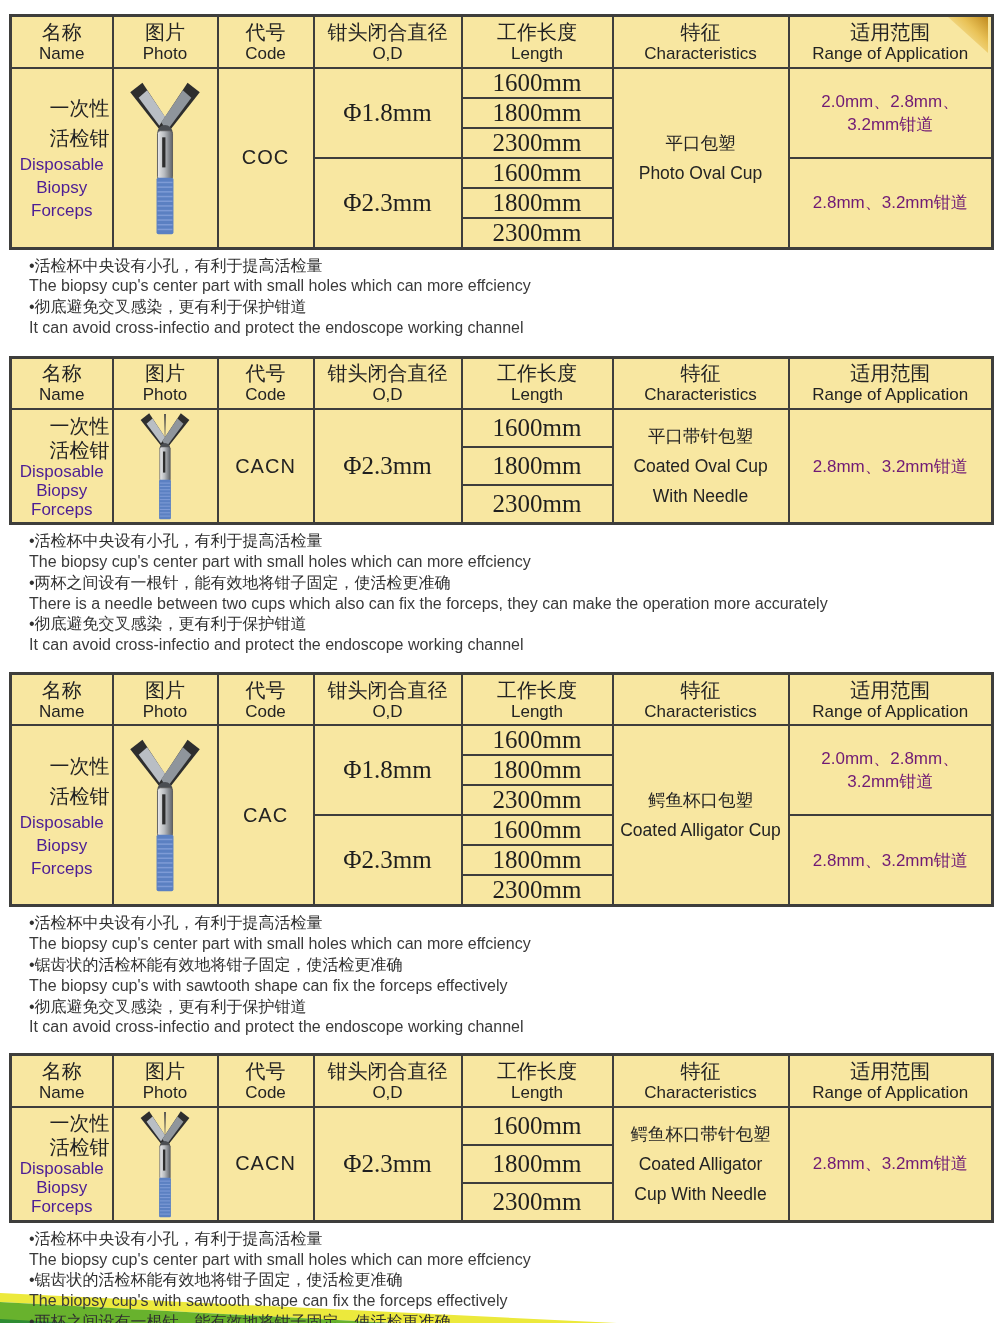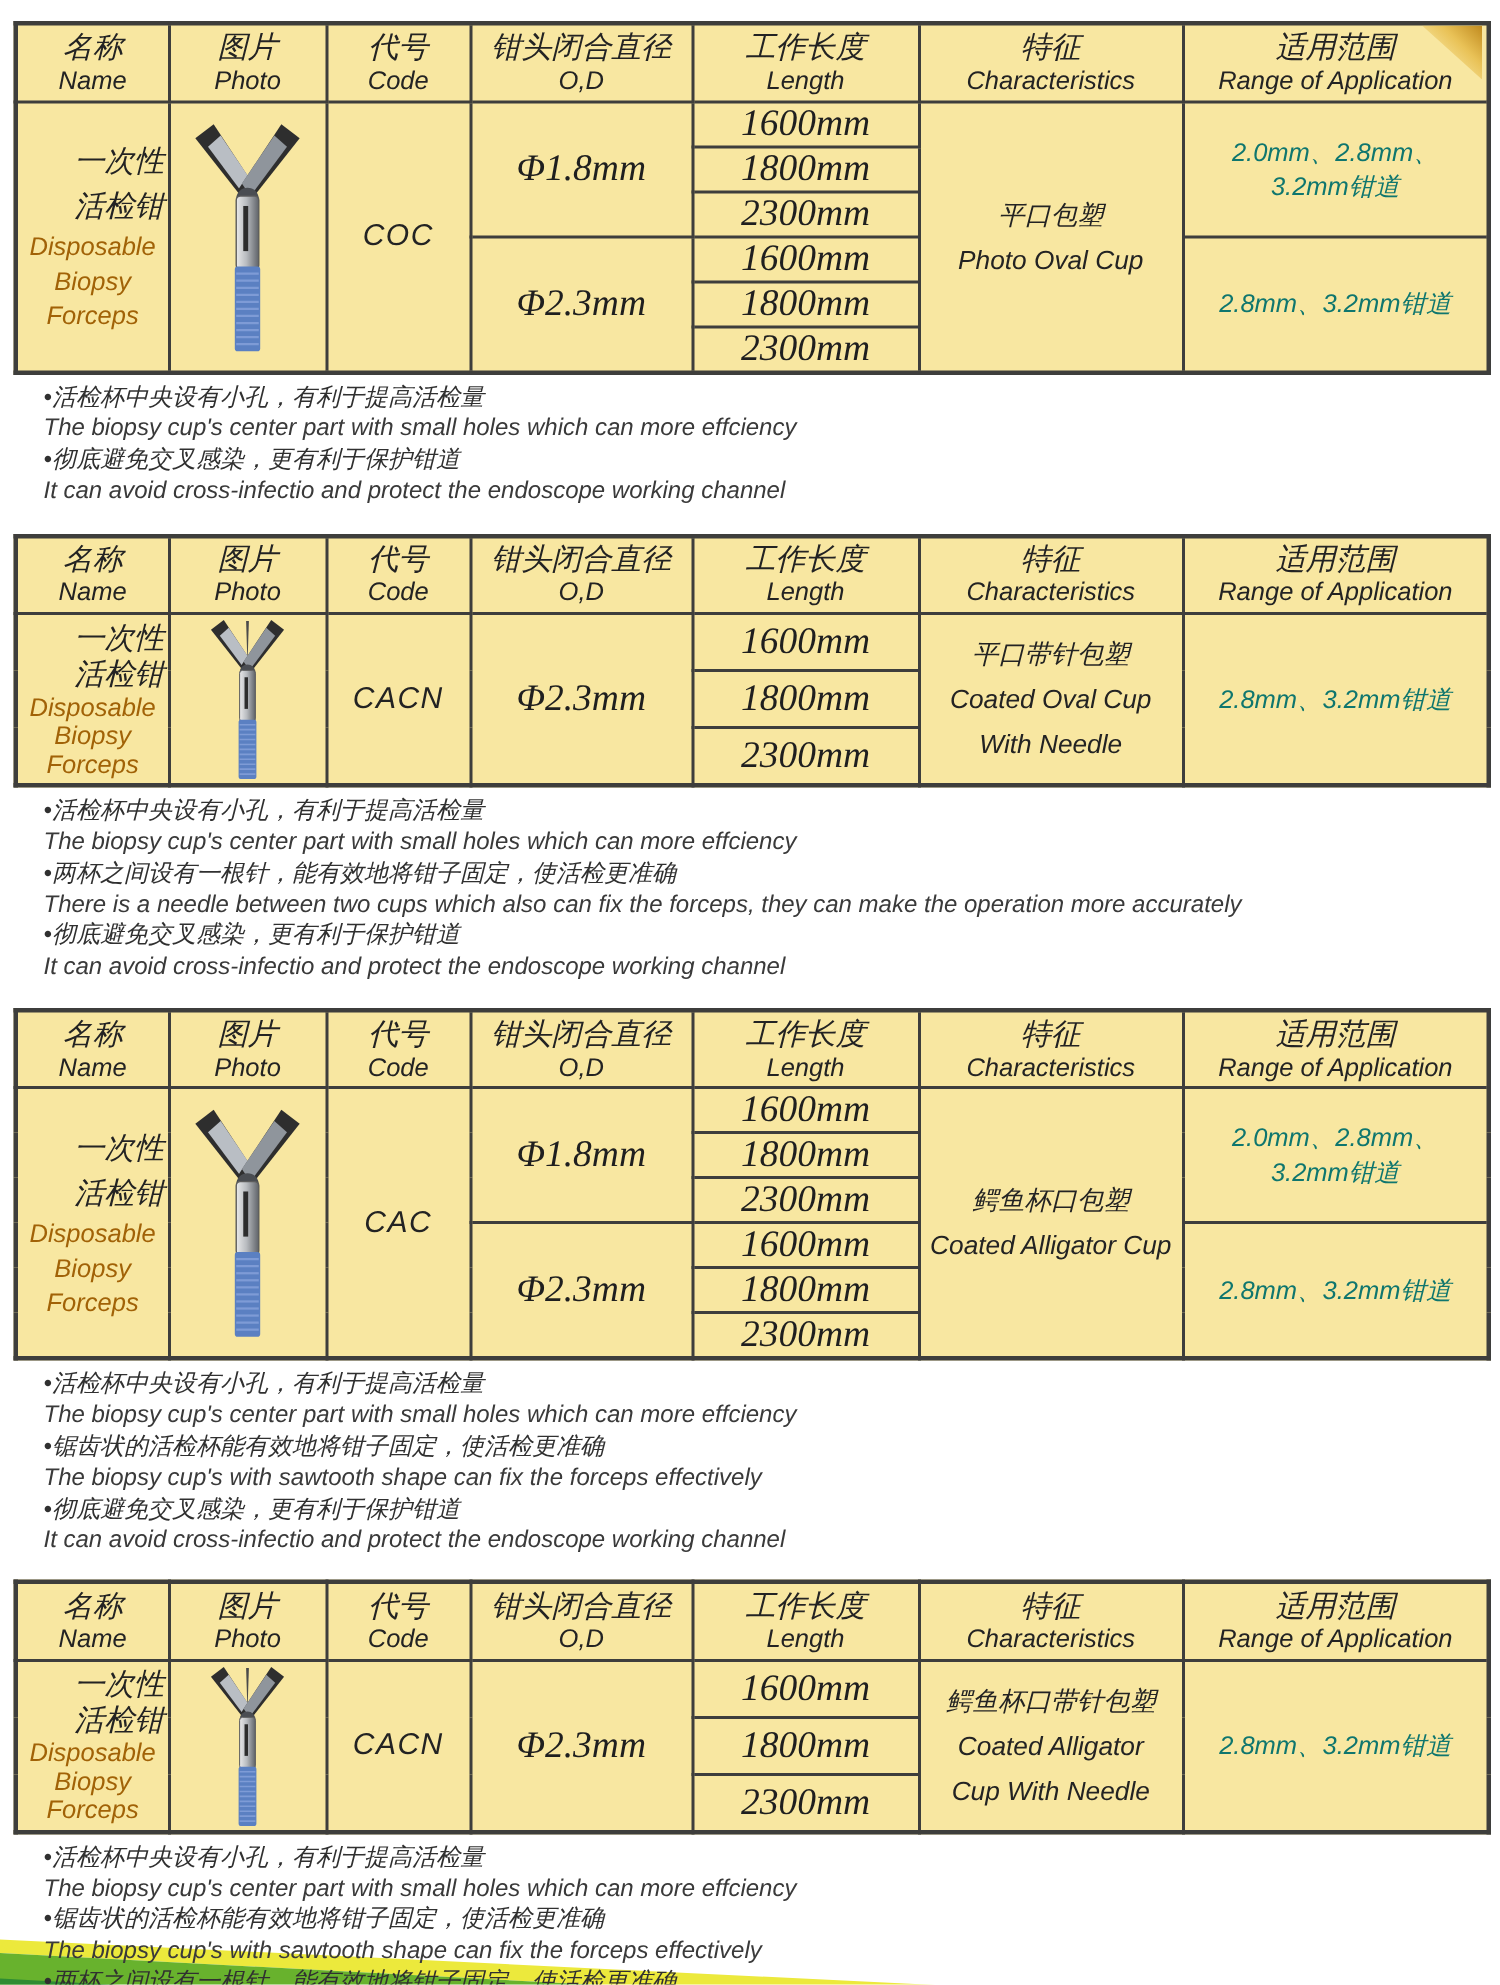--- a/index.html
+++ b/index.html
@@ -16,39 +16,39 @@
     background:#f8e7a1;border:3px solid #3e3e3c;
   }
   table.spec td{
     border:2px solid #3e3e3c;text-align:center;vertical-align:middle;
     padding:0 2px;overflow:hidden;
   }
   .pre{white-space:pre-line;}
   .h-cn{font-size:20px;line-height:24px;color:#232323;display:block;}
   .h-en{font-size:17px;line-height:20px;color:#232323;display:block;}
   .prod-cn{font-size:20px;line-height:30px;color:#232323;display:block;text-align:right;}
-  .prod-en{font-size:17px;line-height:23px;color:#a16207;display:block;}
+  .prod-en{font-size:17px;line-height:23px;color:#4c1d95;display:block;}
   .code-val{font-size:20px;letter-spacing:1px;color:#232323;margin-left:12px;}
   .serif-val{font-family:"Liberation Serif",serif;font-size:25px;color:#1f1f1f;}
   .char-val{font-size:17.5px;line-height:30px;color:#232323;}
-  .range-val{font-size:17px;line-height:23px;color:#0f766e;}
+  .range-val{font-size:17px;line-height:23px;color:#701a75;}
   .notes{padding:6px 0 8px 20px;}
   .note{font-size:16px;line-height:20.8px;color:#3a3a3a;text-align:left;}
   .note.cn{color:#303030;}
   .corner-wedge{
     position:absolute;top:3px;right:3px;width:40px;height:36px;
     background:linear-gradient(225deg,#c08a1e 0%,#e9c257 35%,rgba(248,231,161,0) 72%);
     clip-path:polygon(100% 0,0 0,100% 100%);
     pointer-events:none;
   }
   .photo-box{display:flex;align-items:center;justify-content:center;}
   .photo-lg{width:94px;height:162px;}
   .photo-sm{width:72px;height:112px;}
   .bottom-wave{position:absolute;left:0;bottom:0;width:1000px;height:52px;z-index:0;}
-  .section{position:relative;z-index:1;font-style:italic;}
+  .section{position:relative;z-index:1;}
   svg{display:block;}
 </style>
 </head>
 <body>
 
 <svg width="0" height="0" style="position:absolute">
   <defs>
     <linearGradient id="metalGrad" x1="0" y1="0" x2="1" y2="0">
       <stop offset="0" stop-color="#e9e9ea"></stop>
       <stop offset="0.45" stop-color="#b9bcc0"></stop>

